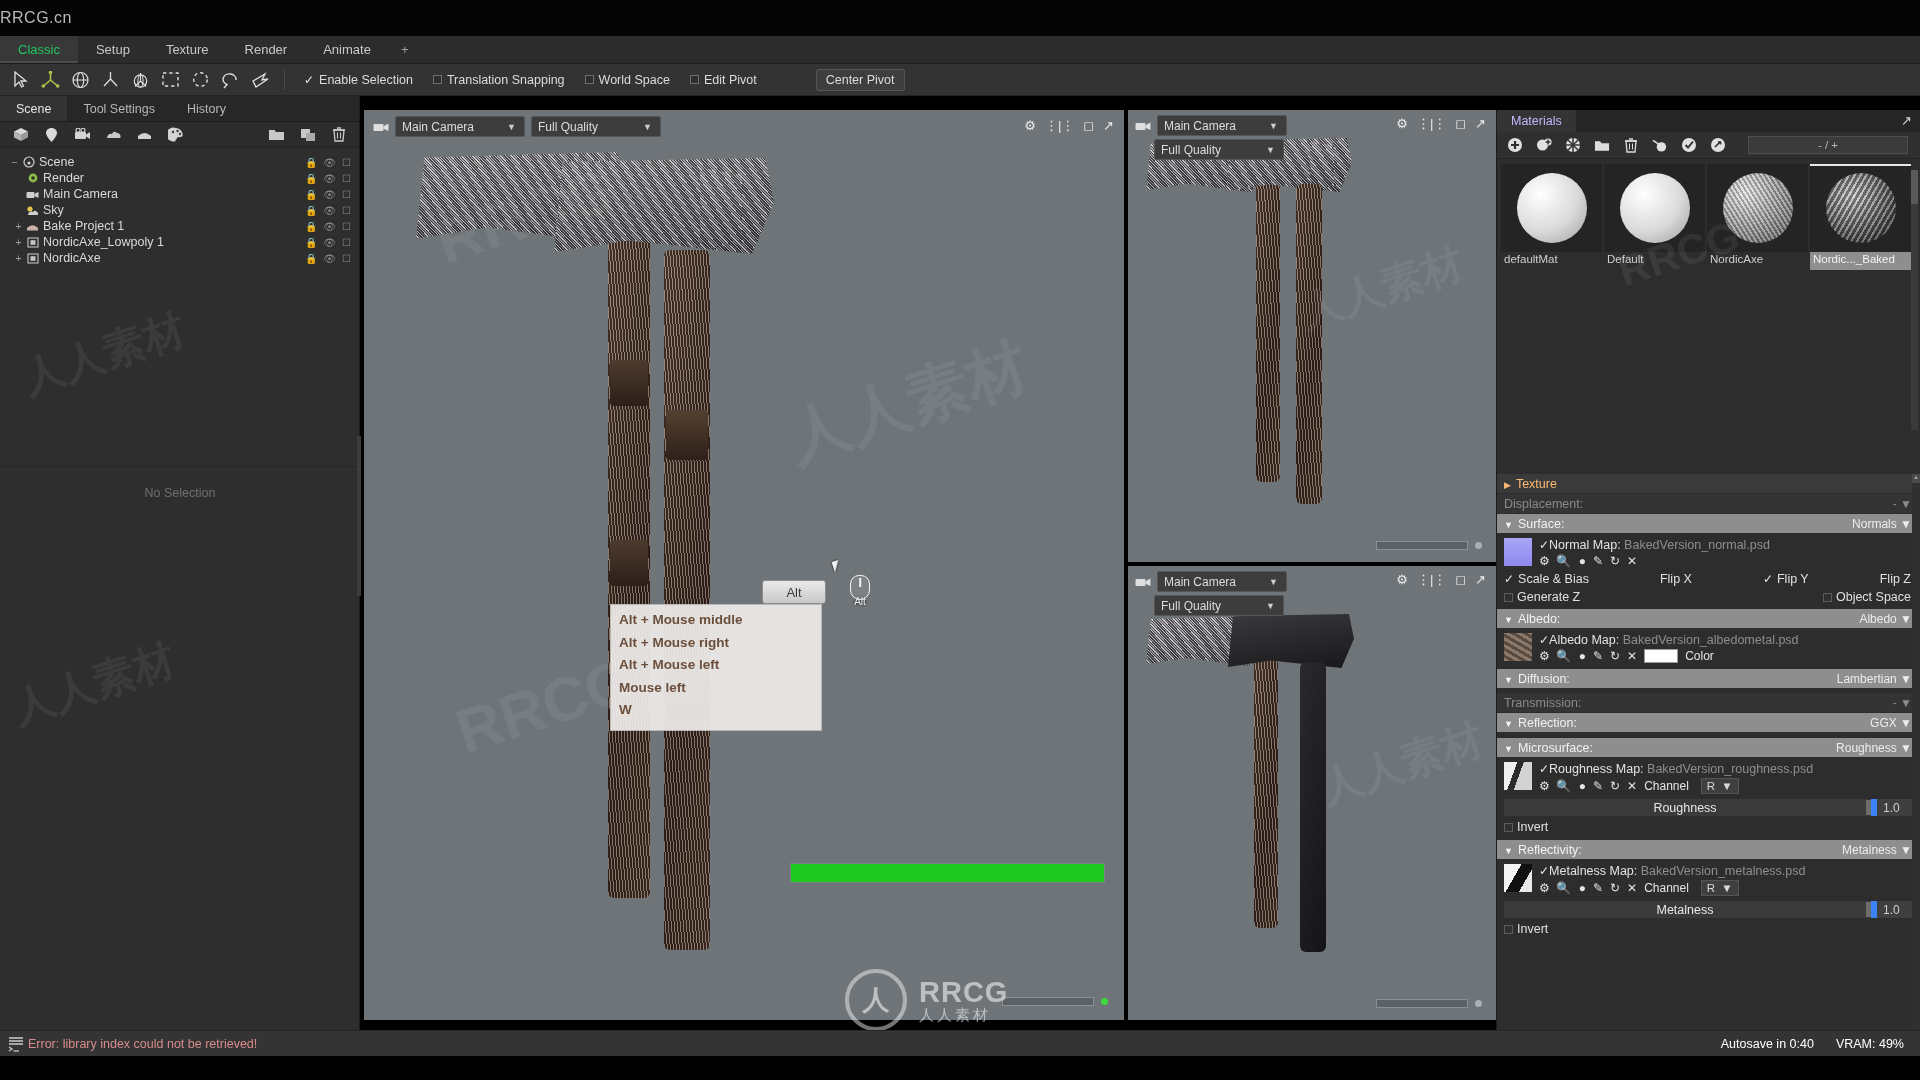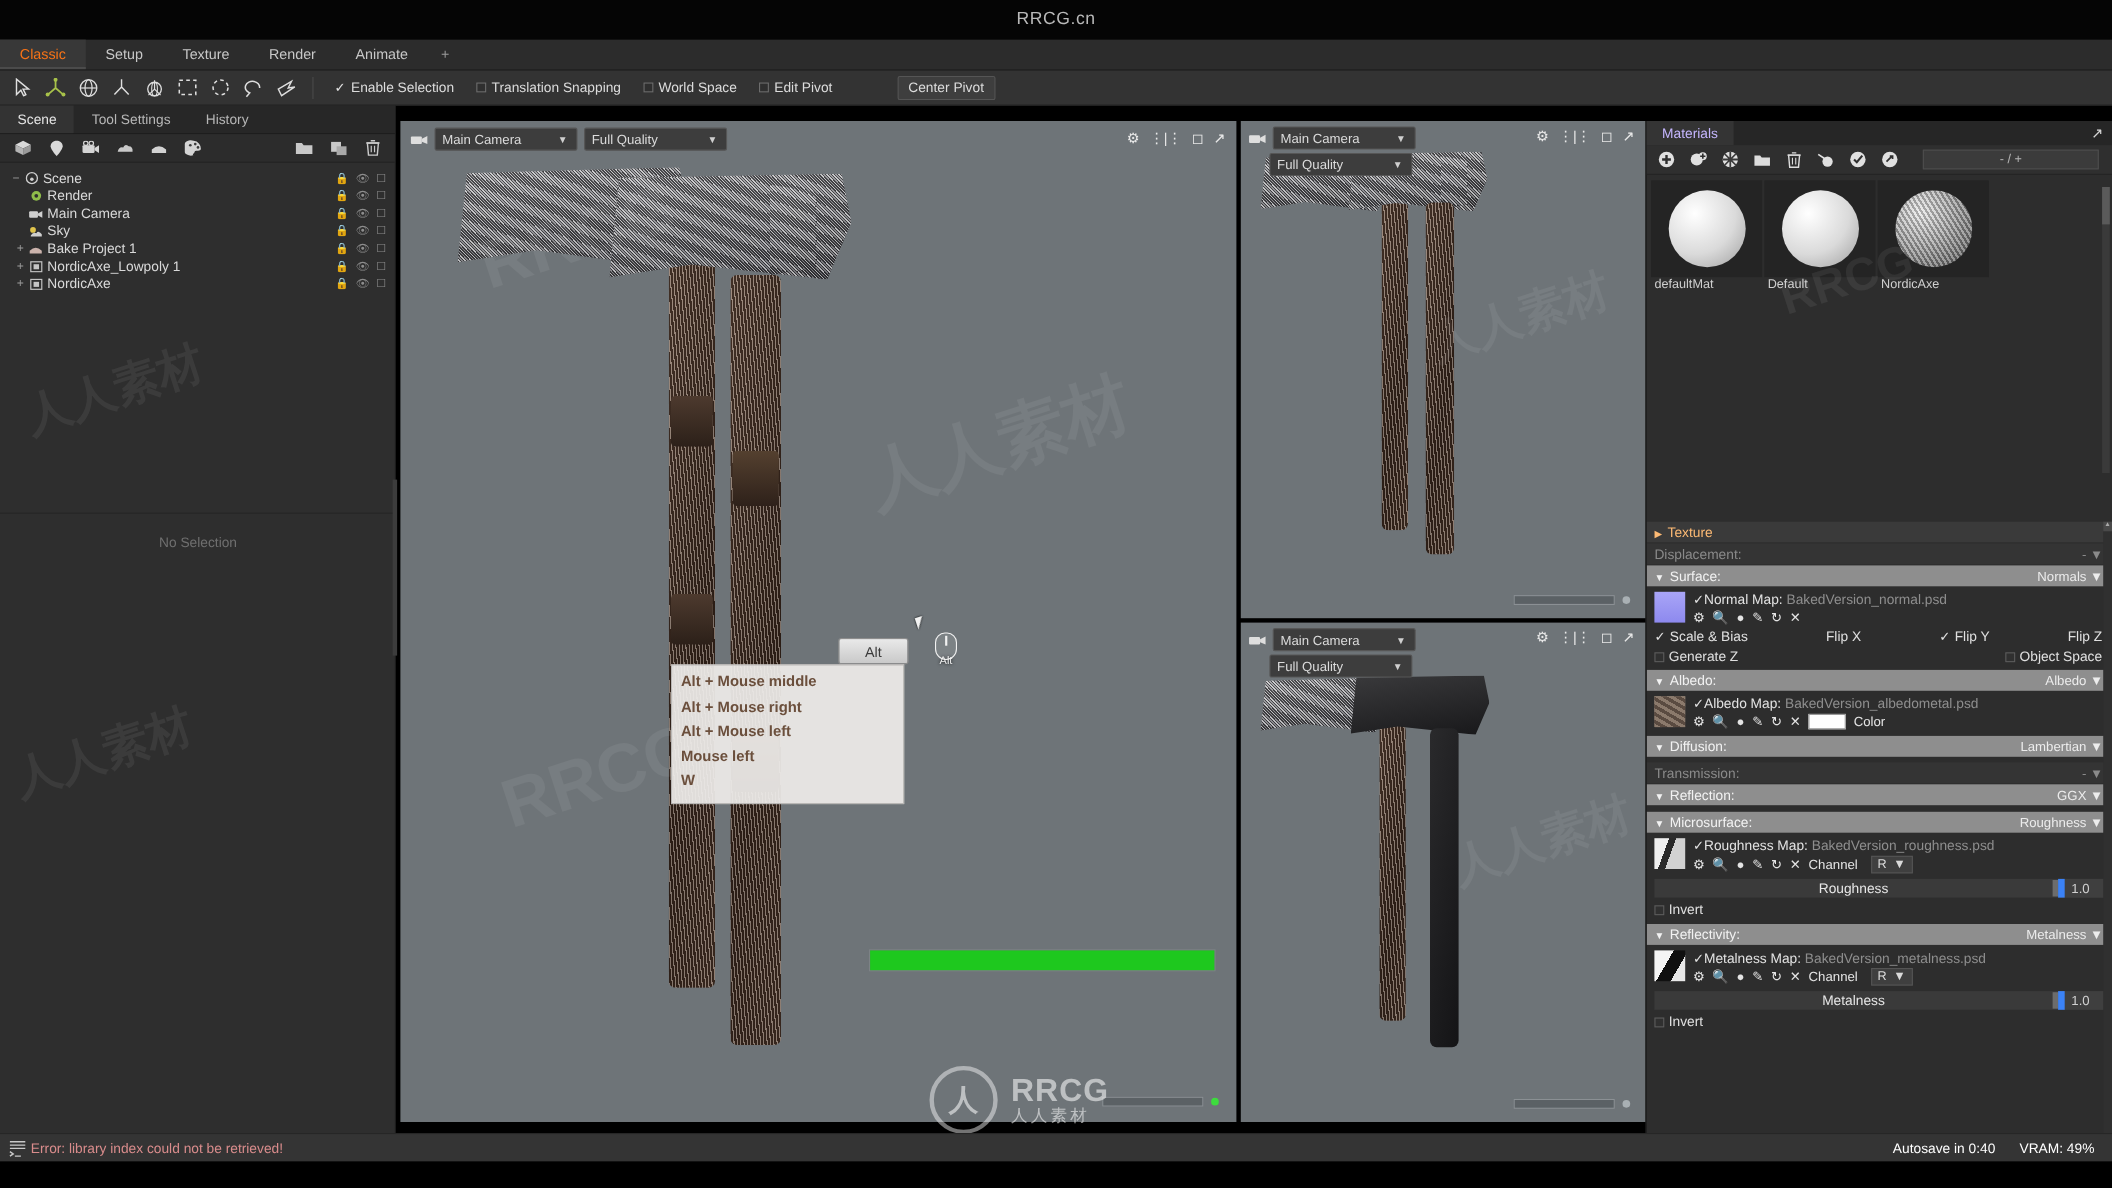--- a/index.html
+++ b/index.html
@@ -9,35 +9,35 @@
     font-family:"Liberation Sans", sans-serif;
     font-size:13px;
     color:#cfcfcf;
     -webkit-font-smoothing:antialiased;
   }
   #app { position:relative; width:1920px; height:1080px; }
 
   
   .titlebar {
     position:absolute; left:0; top:0; width:1920px; height:36px;
-    background:#050505; display:flex; align-items:center; justify-content:center;
+    background:#050505; display:flex; align-items:center; 
   }
   .titlebar .t { color:#b9b9b9; font-size:16px; letter-spacing:.5px; }
 
   
   .menurow {
     position:absolute; left:0; top:36px; width:1920px; height:28px;
     background:#2c2c2c; border-bottom:1px solid #1e1e1e;
     display:flex; align-items:stretch;
   }
   .menutab {
     padding:0 18px; display:flex; align-items:center; font-size:13px;
     color:#c8c8c8; cursor:default;
   }
-  .menutab.active { background:#383838; color:#f97316; box-shadow: inset 0 -2px 0 #4b4b4b;}
+  .menutab.active { background:#383838; color:#22c55e; box-shadow: inset 0 -2px 0 #4b4b4b;}
   .menutab.plus { padding:0 12px; color:#9a9a9a; }
 
   
   .toolbar {
     position:absolute; left:0; top:64px; width:1920px; height:32px;
     background:#333333; border-bottom:1px solid #232323;
     display:flex; align-items:center; padding-left:6px; gap:2px;
   }
   .ticon {
     width:28px; height:26px; display:flex; align-items:center; justify-content:center;
@@ -781,20 +781,26 @@
             <div class="ball white"></div>
           </div>
         <div class="matname">Default</div>
       </div>
       <div class="matcell">
         <div class="matthumb">
             <div class="ball axe1"></div>
           </div>
         <div class="matname">NordicAxe</div>
       </div>
+      <div class="matcell sel">
+        <div class="matthumb">
+            <div class="ball axe2"></div>
+          </div>
+        <div class="matname sel">Nordic..._Baked</div>
+      </div>
     </div>
 
     <div class="mat-scroll">
         <i></i>
       </div>
 
     <div class="props">
 
       <div class="phead">
         <span><span class="tri">▶</span><span>Texture</span></span>

